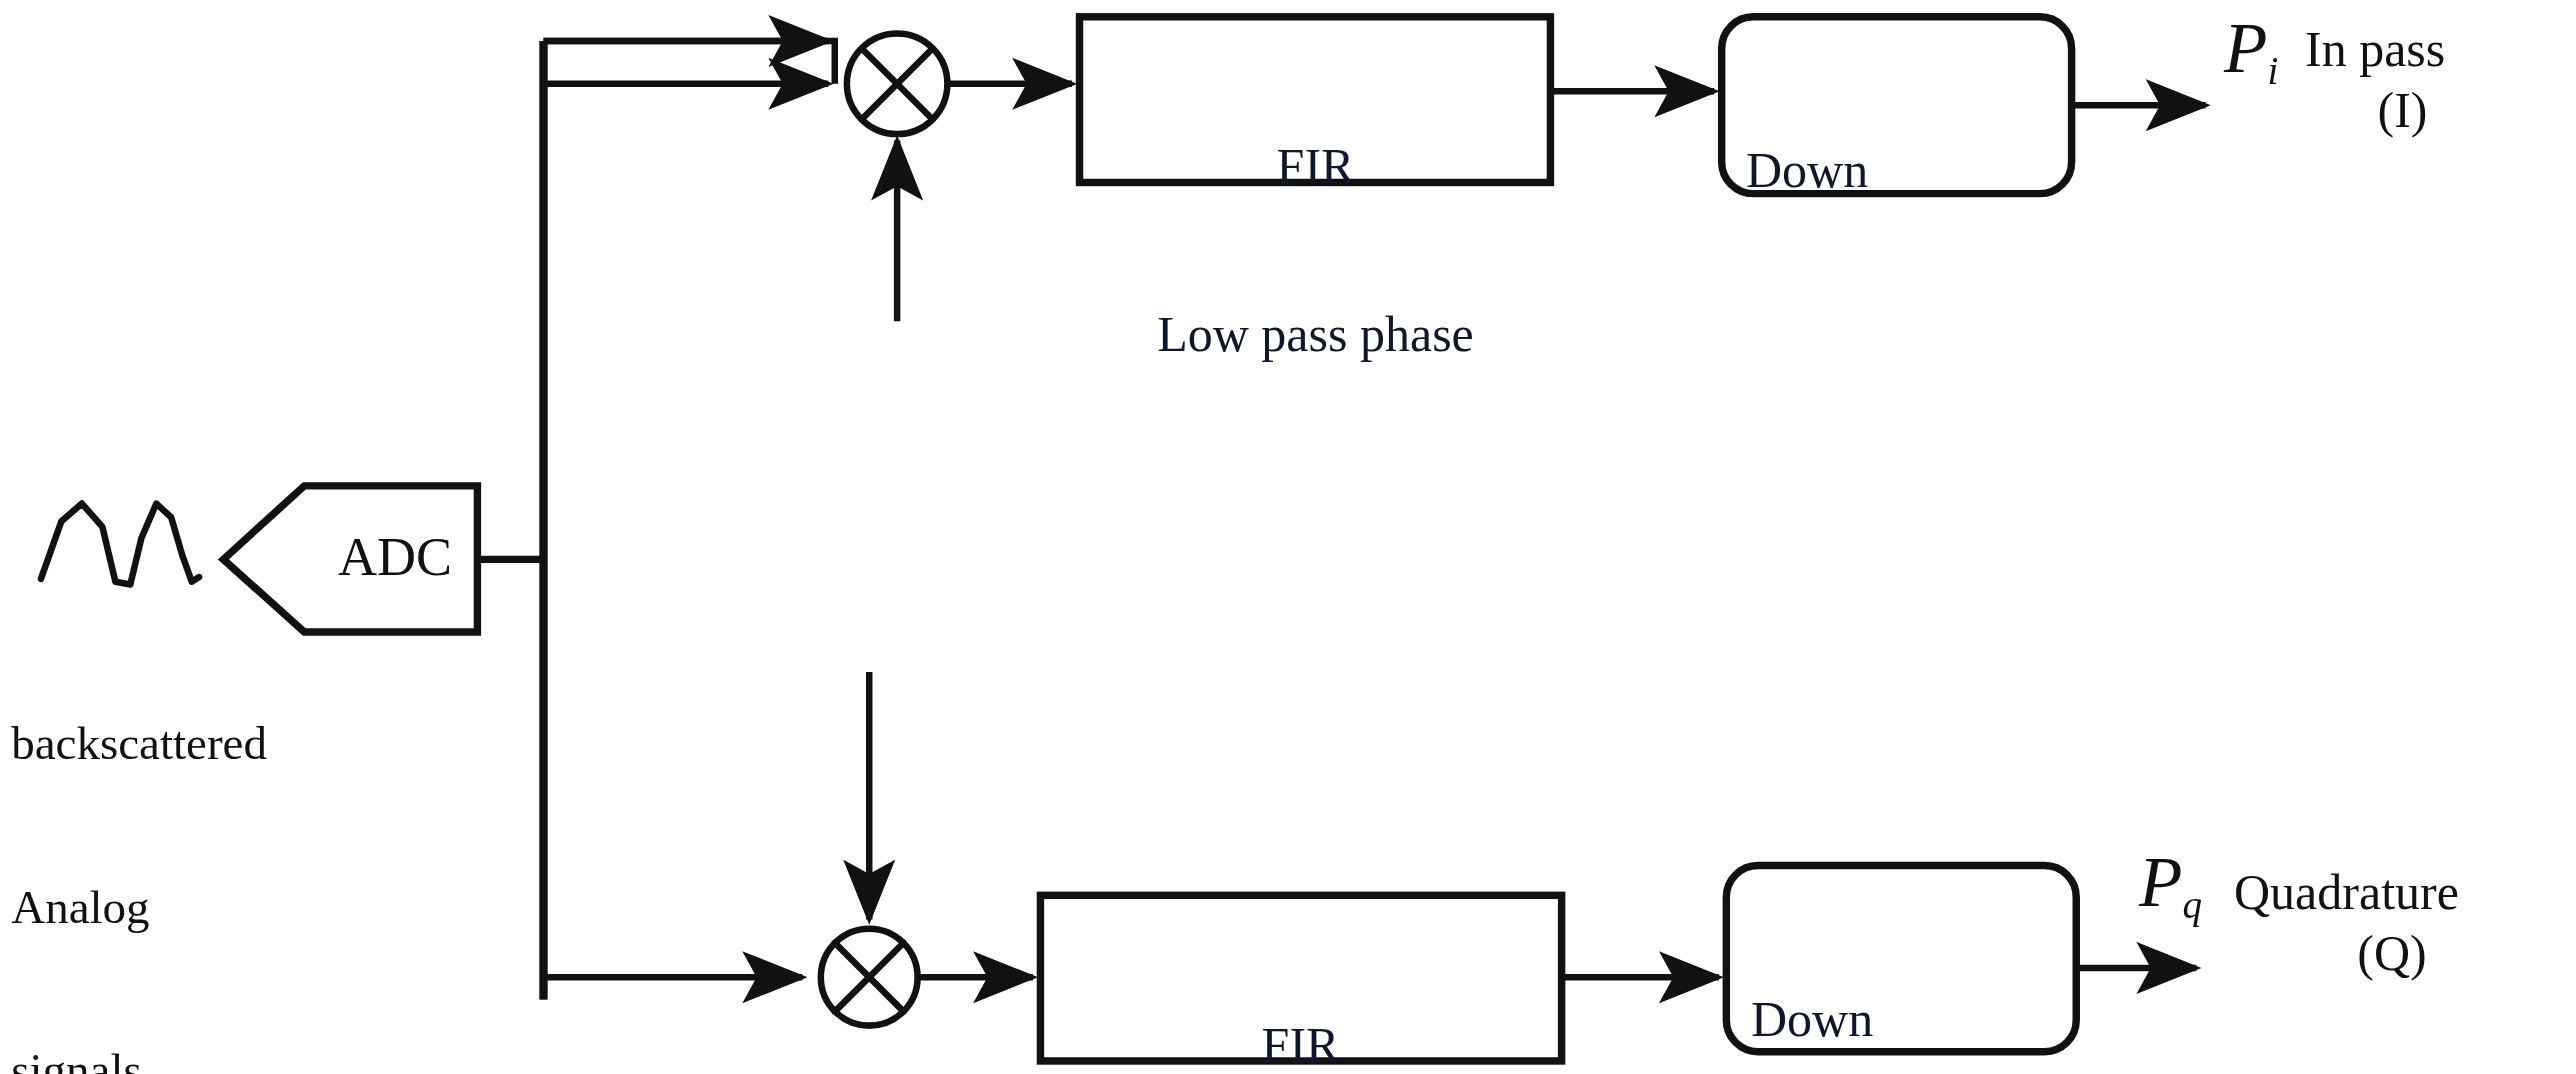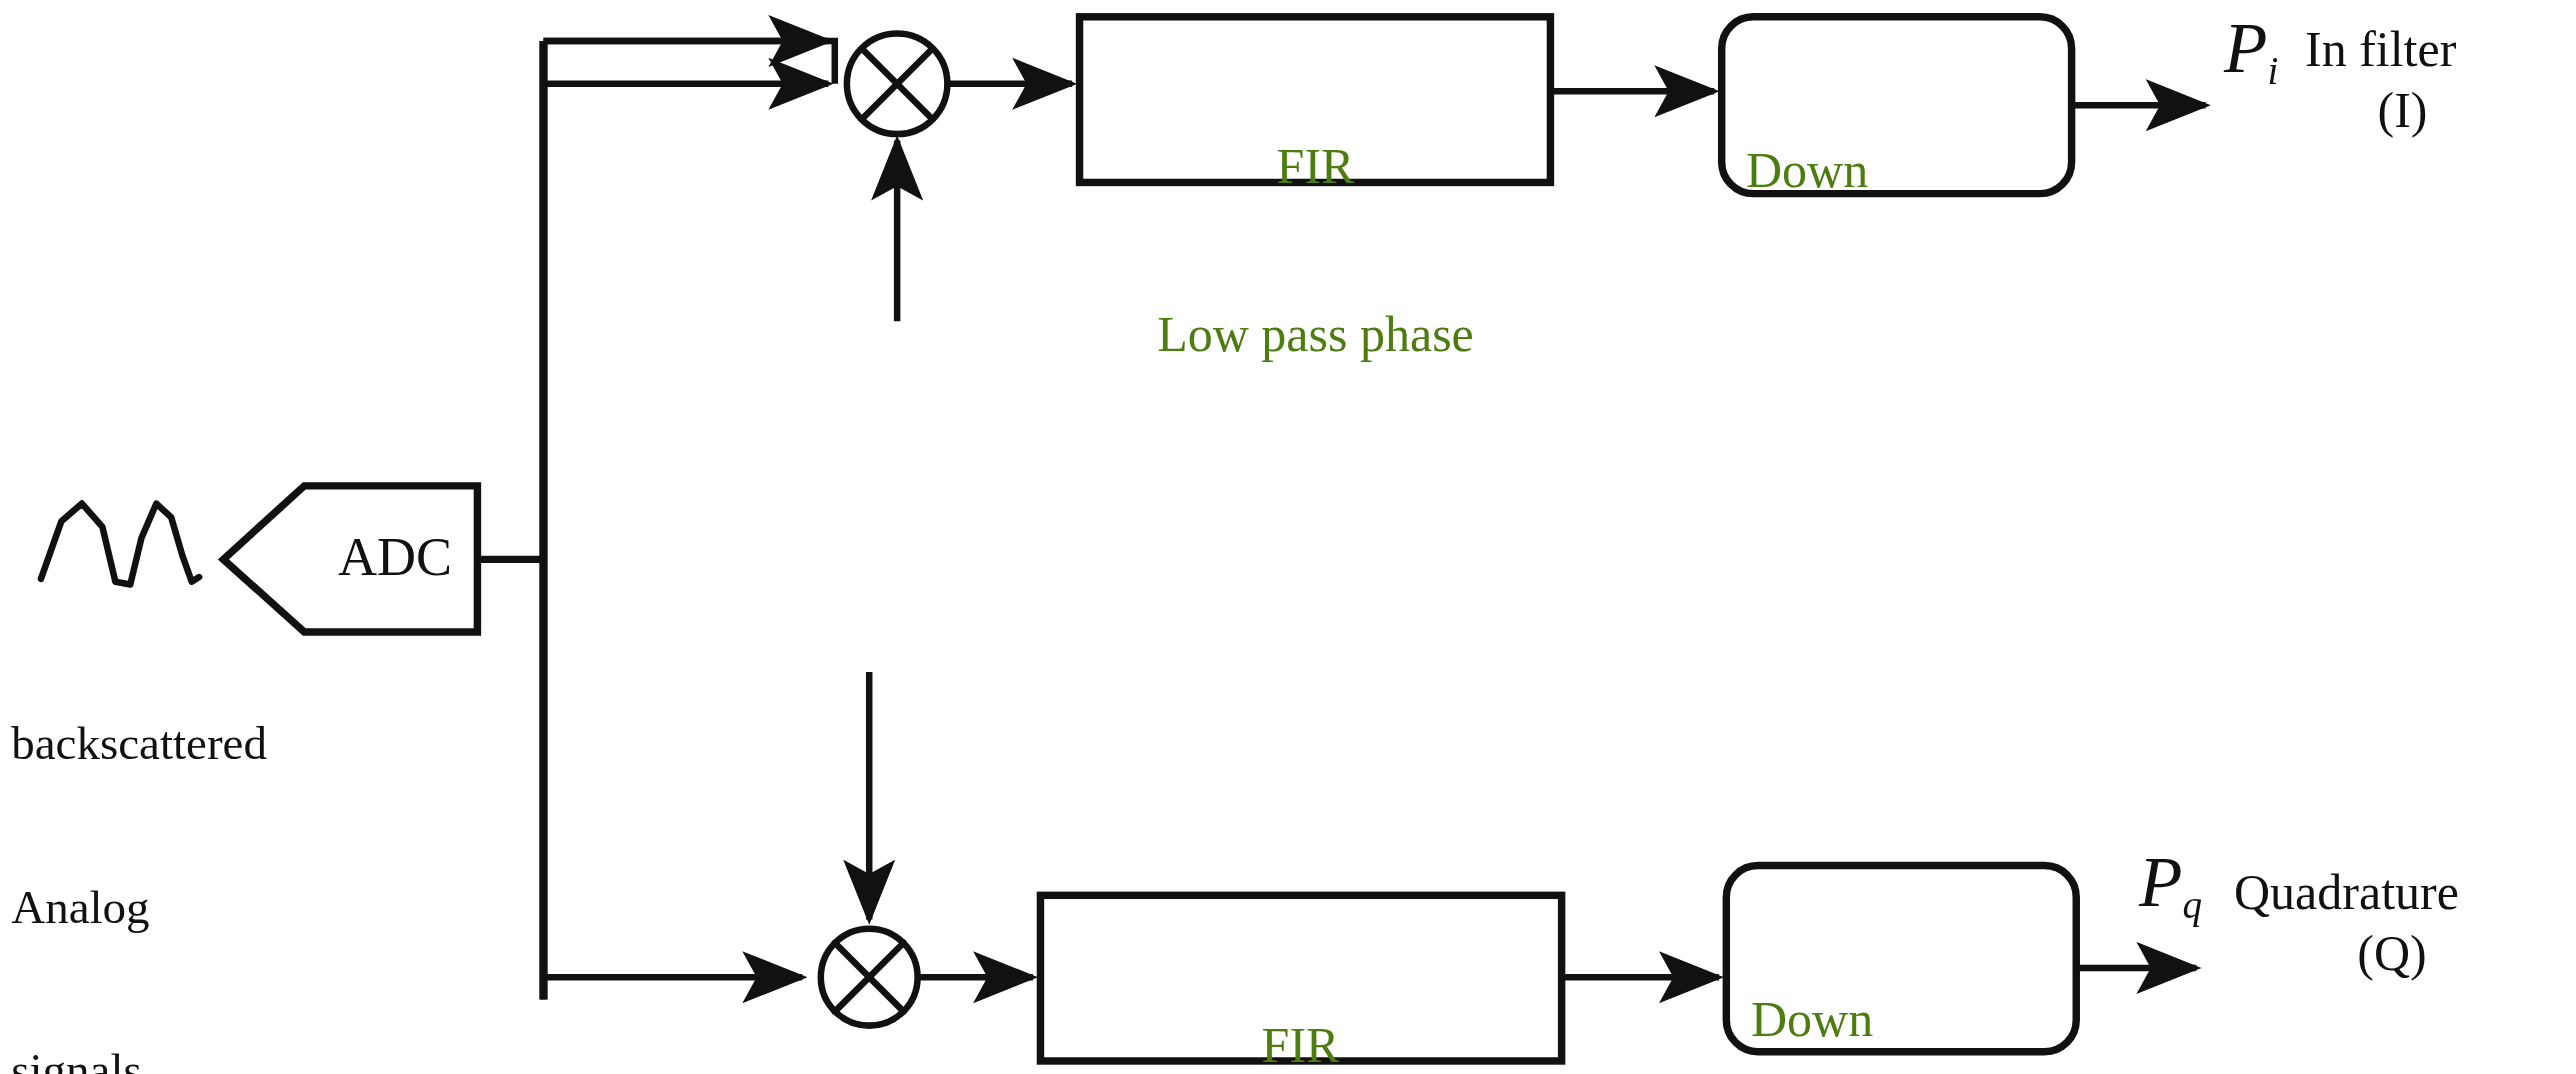--- a/index.html
+++ b/index.html
@@ -26,21 +26,21 @@
   .lbl {
     position: absolute;
     color: #111111;
     font-family: "Liberation Serif", "DejaVu Serif", serif;
     white-space: pre;
     line-height: 1.12;
   }
   .block-text {
     text-align: center;
     font-size: 50px;
-    color: #4d7c0f;
+    color: #0f172a;
   }
   .mono-italic {
     font-style: italic;
     font-size: 52px;
     letter-spacing: 0.5px;
   }
   .sub {
     font-size: 0.62em;
     vertical-align: -0.28em;
     font-style: italic;
@@ -135,21 +135,21 @@
   <div class="lbl block-text" style="left:1080px; top:26px; width:471px;">
     <div>FIR</div>
     <div>Low pass phase</div>
   </div>
 
   <div class="lbl block-text" style="left:1746px; top:30px; width:307px; text-align:left;">
     <div>Down</div>
   </div>
 
   <div class="lbl outvar" style="left:2224px; top:9.3px;"><span>P</span><span class="sub">i</span></div>
-  <div class="lbl outdesc" style="left:2305px; top:20.5px;">In filter</div>
+  <div class="lbl outdesc" style="left:2305px; top:20.5px;">In pass</div>
   <div class="lbl outdesc" style="left:2305px; top:82px; width:195px; text-align:center;">(I)</div>
 
   <div class="lbl block-text" style="left:1040px; top:905px; width:521px;">
     <div>FIR</div>
     
   </div>
 
   <div class="lbl block-text" style="left:1751px; top:879px; width:307px; text-align:left;">
     <div>Down</div>
     

